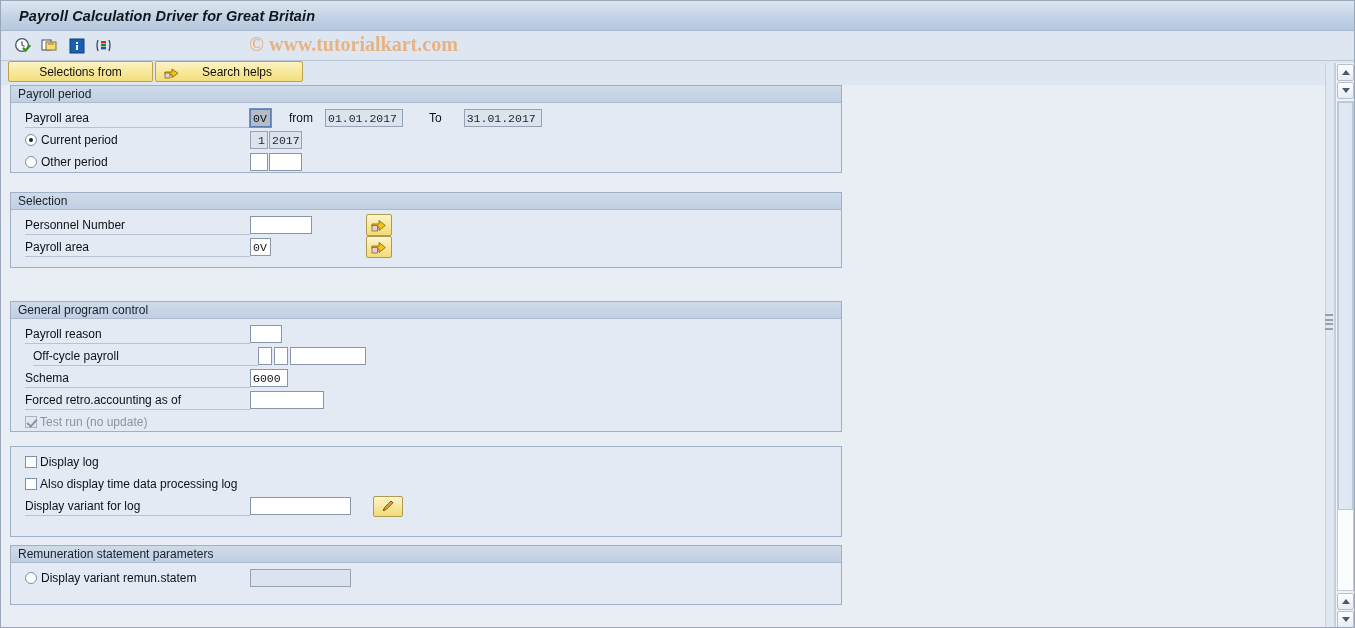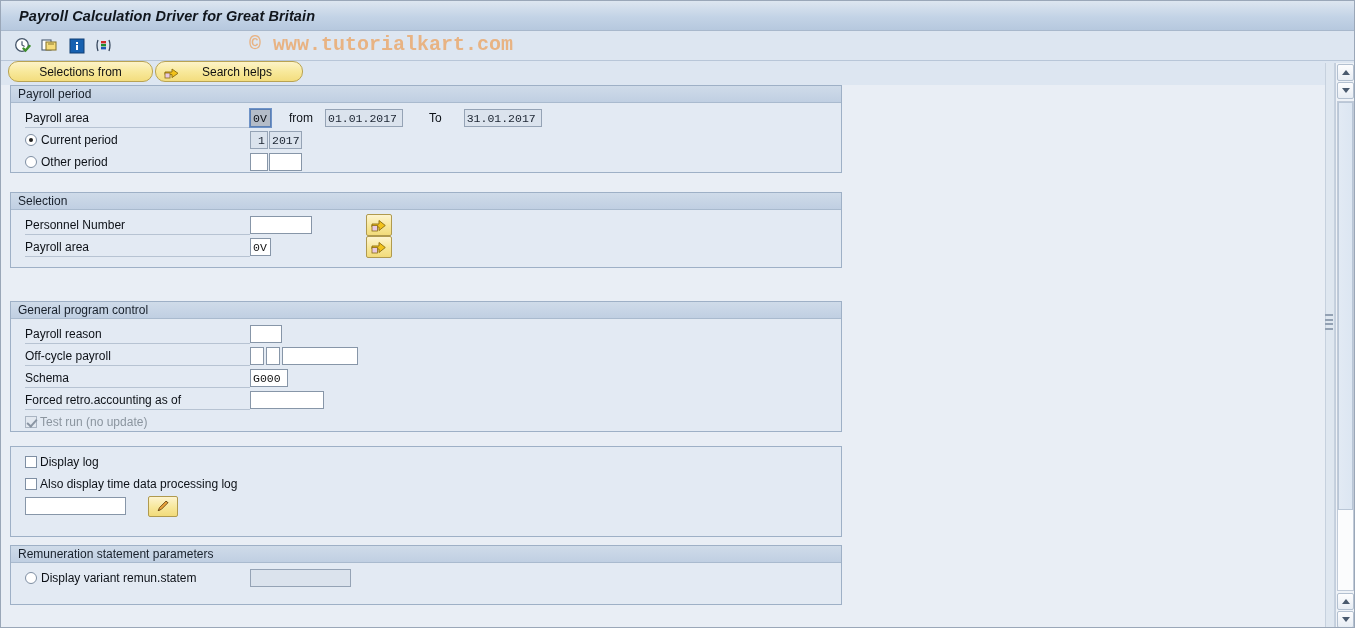--- a/index.html
+++ b/index.html
@@ -47,41 +47,41 @@
     gap: 8px;
   }
   .ticon {
     width: 19px; height: 19px;
     display: inline-flex; align-items: center; justify-content: center;
     cursor: pointer;
   }
   .watermark {
     position: absolute;
     left: 248px; top: 2px;
-    font-family: Liberation Mono, monospace;
+    font-family: Liberation Serif, serif;
     font-size: 20px;
     font-weight: bold;
     color: #e8b383;
     white-space: nowrap;
     pointer-events: none;
   }
 
   
   .btnrow {
     height: 24px;
     background: #dde6f1;
     display: flex; align-items: flex-start;
     padding-left: 7px;
     gap: 2px;
   }
   .sapbtn {
     height: 21px;
     background: linear-gradient(to bottom, #fdf3c8 0%, #f8e99c 50%, #f3dd7e 100%);
     border: 1px solid #b9a352;
-    border-radius: 10px;
+    border-radius: 2px;
     display: inline-flex; align-items: center; justify-content: center;
     font-size: 12px; color: #111;
     cursor: pointer;
     padding: 0 8px;
     position: relative;
   }
   .sapbtn.b1 { width: 145px; }
   .sapbtn.b2 { width: 148px; justify-content: flex-start; padding-left: 8px; }
   .sapbtn.b2 .lbl { flex: 1; text-align: center; }
 
@@ -388,21 +388,21 @@
     <div class="group" style="margin-top:33px;height:131px;">
       <div class="group-hdr">
         <span>General program control</span>
       </div>
       <div class="group-body">
         <div class="row">
           <span class="lab ul" style="width:225px;">Payroll reason</span>
           <input class="inp" style="width: 32px;" value="">
         </div>
         <div class="row">
-          <span class="lab ul" style="width:225px;">Off-cycle payroll</span>
+          <span class="lab ul" style="width:225px;margin-left:8px;">Off-cycle payroll</span>
           <input class="inp" style="width: 14px;" value="">
           <input class="inp" style="width: 14px; margin-left: 2px;" value="">
           <input class="inp" style="width: 76px; margin-left: 2px;" value="">
         </div>
         <div class="row">
           <span class="lab ul" style="width:225px;">Schema</span>
           <input class="inp" style="width: 38px;" value="G000">
         </div>
         <div class="row">
           <span class="lab ul" style="width:225px;">Forced retro.accounting as of</span>
@@ -419,20 +419,21 @@
       <div class="group-body">
         <div class="row">
           <span class="cb"></span>
           <span class="lab">Display log</span>
         </div>
         <div class="row">
           <span class="cb"></span>
           <span class="lab">Also display time data processing log</span>
         </div>
         <div class="row">
+          <span class="lab ul" style="width:225px;">Display variant for log</span>
           <input class="inp" style="width: 101px;" value="">
           <span class="iconbtn pencil" style="margin-left:22px;">
             <svg width="17" height="15" viewBox="0 0 17 15">
               <path d="M3.2 11.6 l1.3 -3 l6.6 -6.6 l1.8 1.8 l-6.6 6.6 z" fill="#e9a23b" stroke="#6d4a14" stroke-width="0.9"></path>
               <path d="M11.1 2 l1.8 1.8" stroke="#6d4a14" stroke-width="0.9"></path>
               <path d="M3.2 11.6 l1.3 -0.3" stroke="#6d4a14" stroke-width="0.9"></path>
             </svg>
           </span>
         </div>
       </div>

